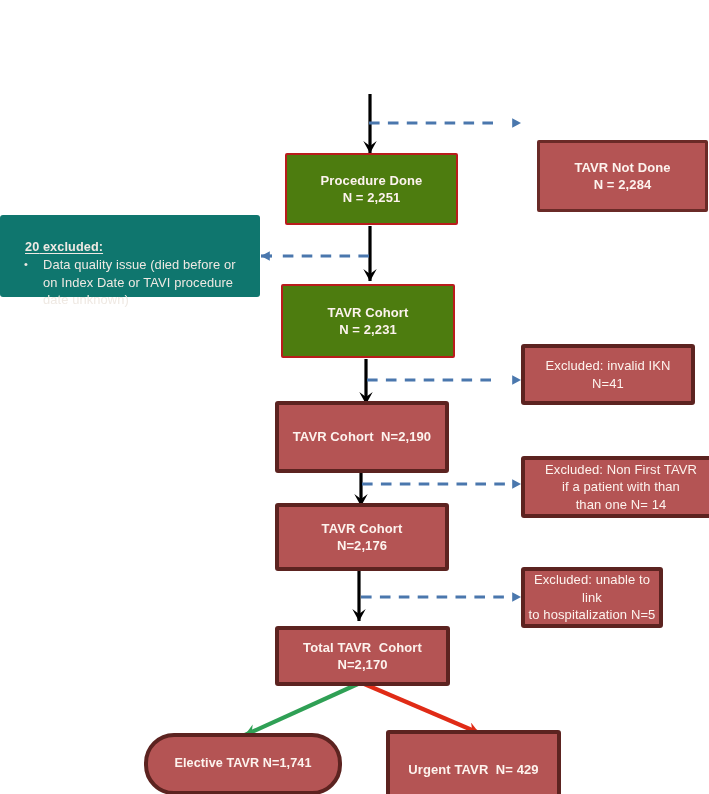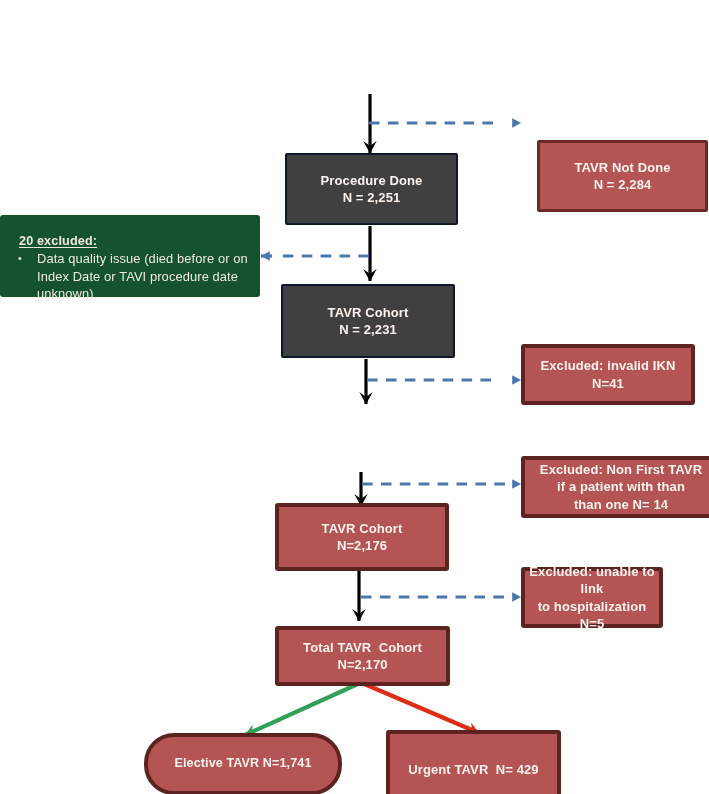--- a/index.html
+++ b/index.html
@@ -18,27 +18,27 @@
     display:flex;align-items:center;justify-content:center;
     text-align:center;
     color:#fdf3ee;
     font-weight:bold;
     line-height:17.5px;
     letter-spacing:0.1px;
   }
   .node .lbl{display:block;width:100%;white-space:pre-wrap;}
 
   .n-blue{background:#5580b2;border:2px solid #3d5a80;border-radius:2px;font-size:12.8px;}
-  .n-green{background:#404040;border:2px solid #0f172a;border-radius:2px;font-size:13px;}
+  .n-green{background:#4d7c0f;border:2px solid #b91c1c;border-radius:2px;font-size:13px;}
   .n-red{background:#b45454;border:4px solid #5c2320;border-radius:3px;font-size:13px;}
-  .n-exc{font-weight:bold;}
+  .n-exc{font-weight:normal;}
   .n-leaf{font-size:12.6px;}
   .n-red-thin{background:#b45454;border:3px solid #6a2a27;border-radius:2px;font-size:13px;margin-top:44px;}
-  .n-black{background:#14532d;border-radius:3px;font-size:12.9px;color:#efe9e3;font-weight:normal;
-           display:block;text-align:left;padding:8px;line-height:17.6px;}
+  .n-black{background:#0f766e;border-radius:3px;font-size:12.9px;color:#efe9e3;font-weight:normal;
+           display:block;text-align:left;padding:14px;line-height:17.6px;}
 
   sup{font-size:0.58em;vertical-align:super;line-height:0;}
   u{text-decoration:underline;text-underline-offset:2px;}
 
   .blk-title{font-weight:bold;display:block;font-size:12.7px;margin:12px 0 0 11px;line-height:13px;}
   .blk-list{margin:2px 0 0 0;padding:0;list-style:none;}
   .blk-list li{position:relative;padding-left:29px;}
   .blk-list li .bullet{position:absolute;left:10px;top:0px;font-size:11px;}
 </style>
 </head>
@@ -124,20 +124,23 @@
   </div>
 
   <div class="node n-green" style="left:281px;top:284px;width:174px;height:74px;">
     <span class="lbl"><span>TAVR Cohort</span><br><span>N = 2,231</span></span>
   </div>
 
   <div class="node n-red n-exc" style="left:521px;top:344px;width:174px;height:61px;">
     <span class="lbl"><span>Excluded: invalid IKN</span><br><span>N=41</span></span>
   </div>
 
+  <div class="node n-red" style="left:275px;top:401px;width:174px;height:72px;">
+    <span class="lbl"><span>TAVR Cohort  N=2,190</span></span>
+  </div>
 
   <div class="node n-red n-exc" style="left:521px;top:456px;width:200px;height:62px;">
     <span class="lbl"><span>Excluded: Non First TAVR</span><br><span>if a patient with than</span><br><span>than one N= 14</span></span>
   </div>
 
   <div class="node n-red" style="left:275px;top:503px;width:174px;height:68px;">
     <span class="lbl"><span>TAVR Cohort</span><br><span>N=2,176</span></span>
   </div>
 
   <div class="node n-red n-exc" style="left:521px;top:567px;width:142px;height:61px;">

